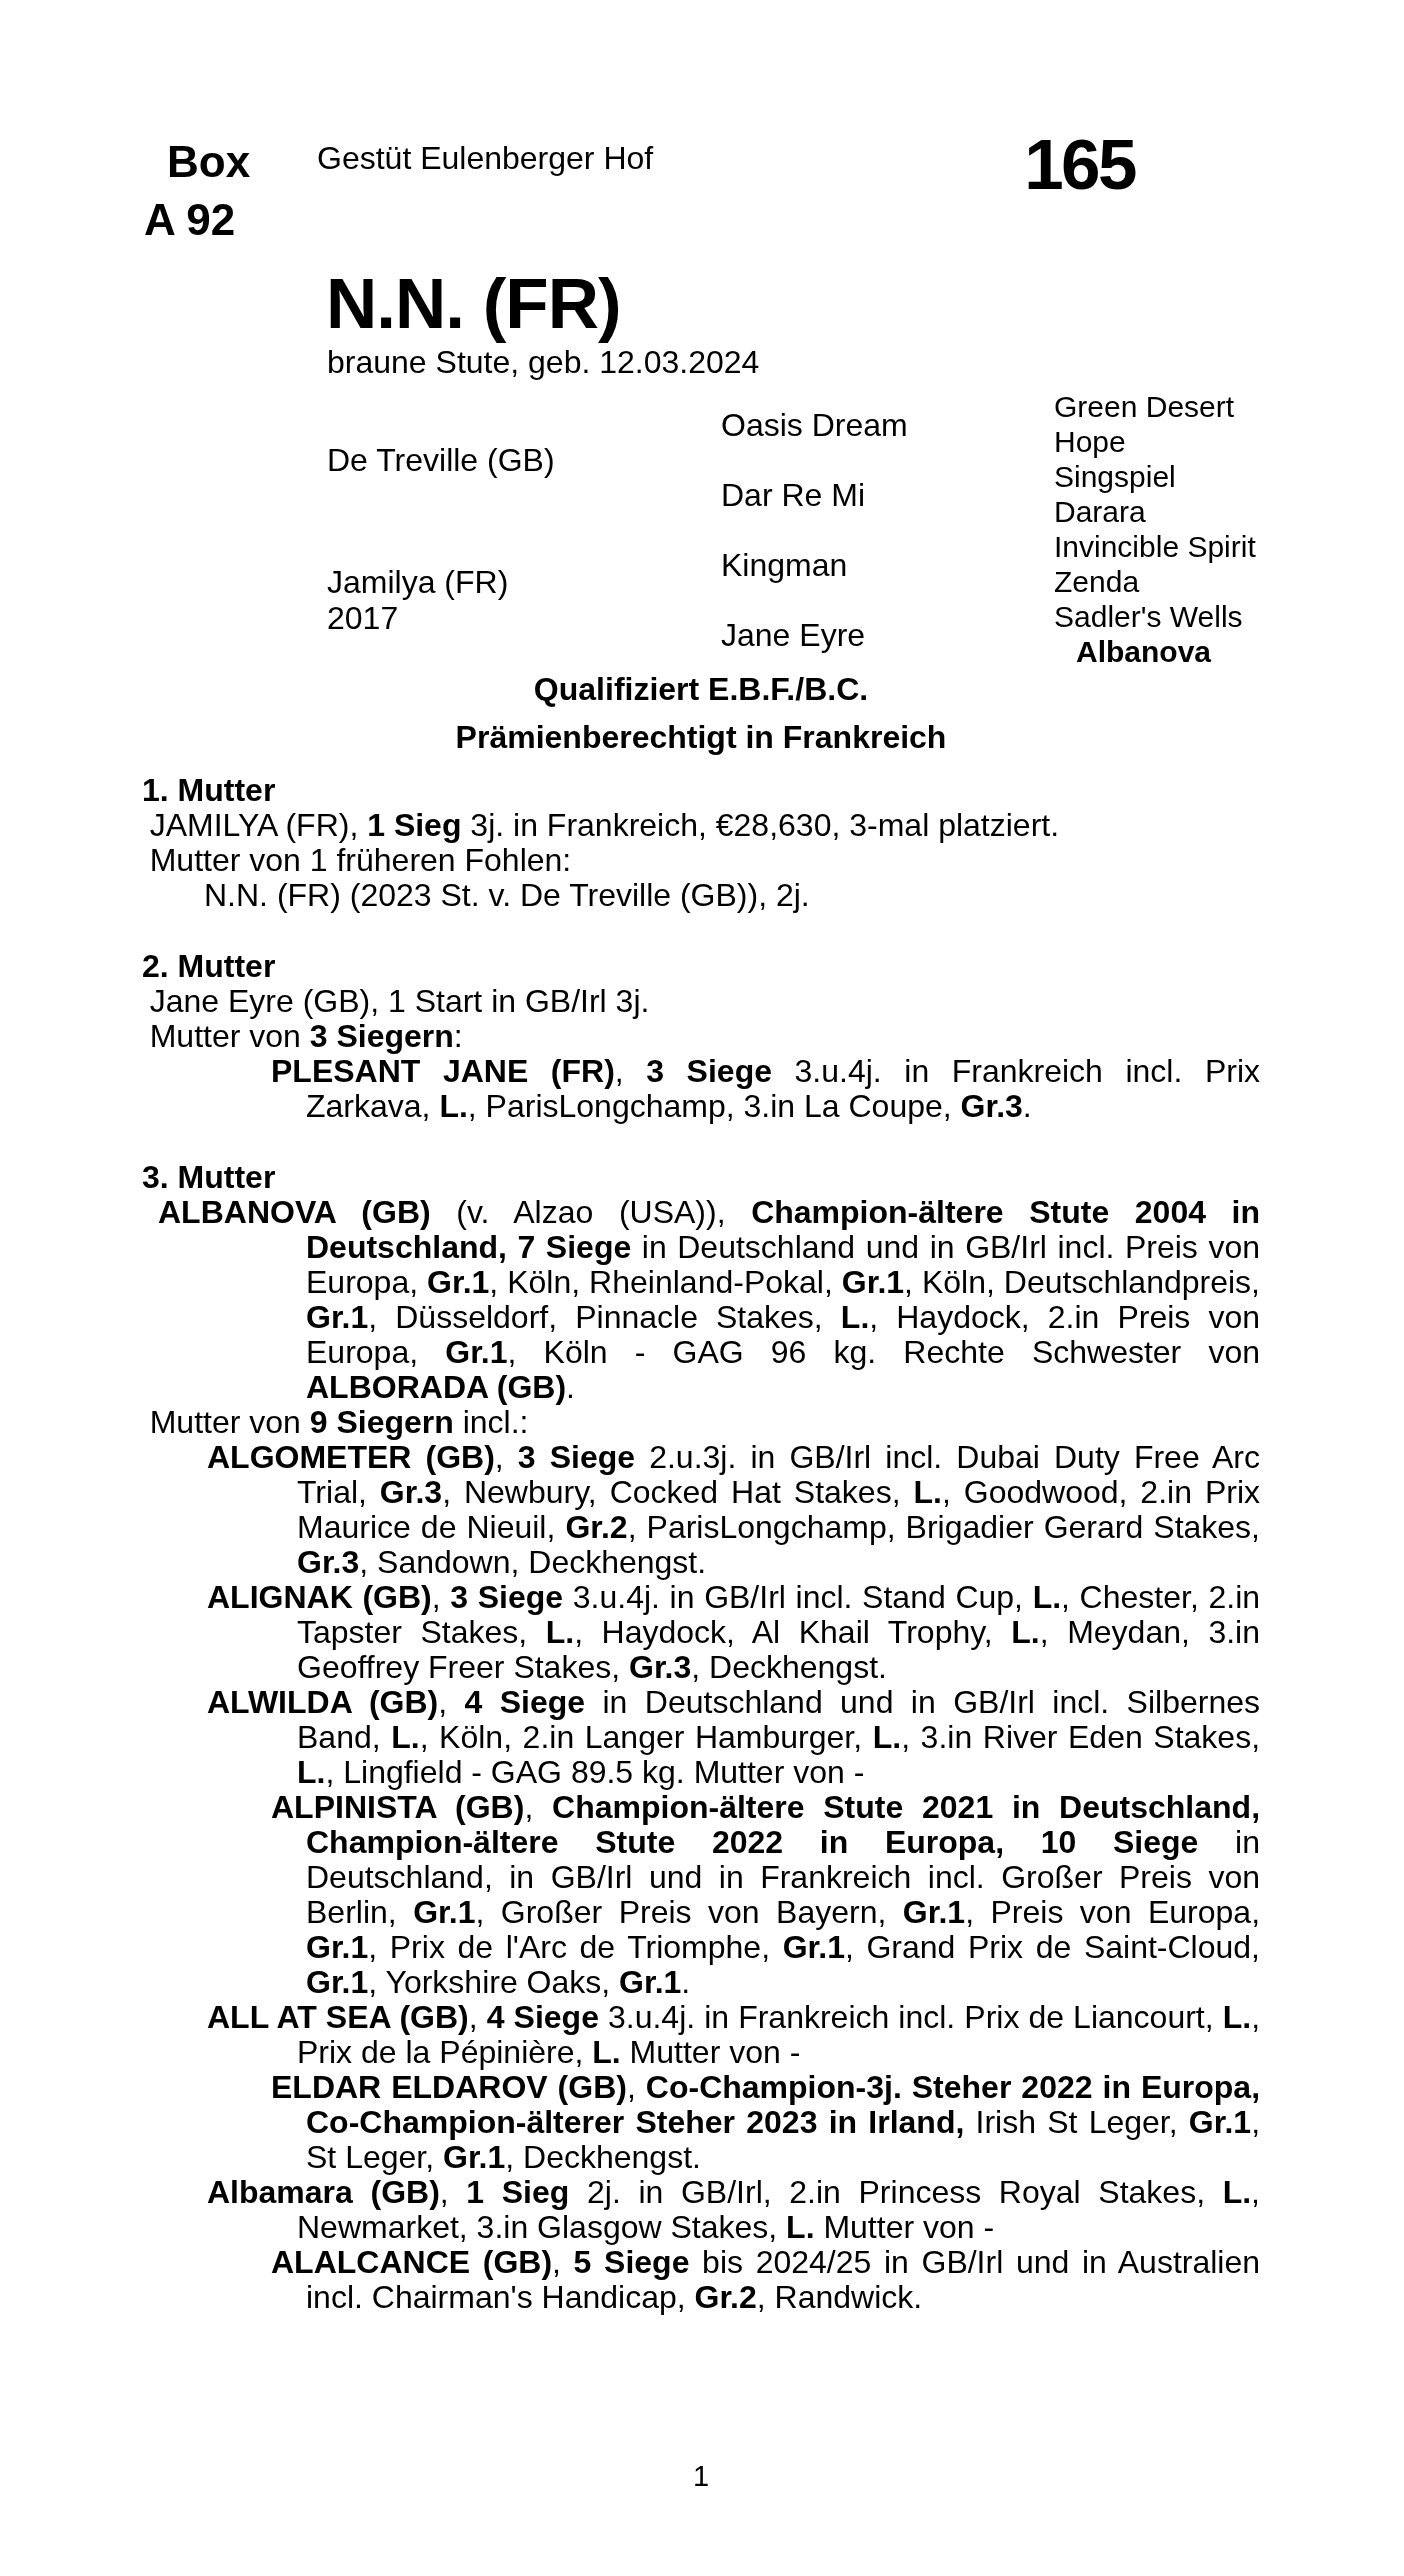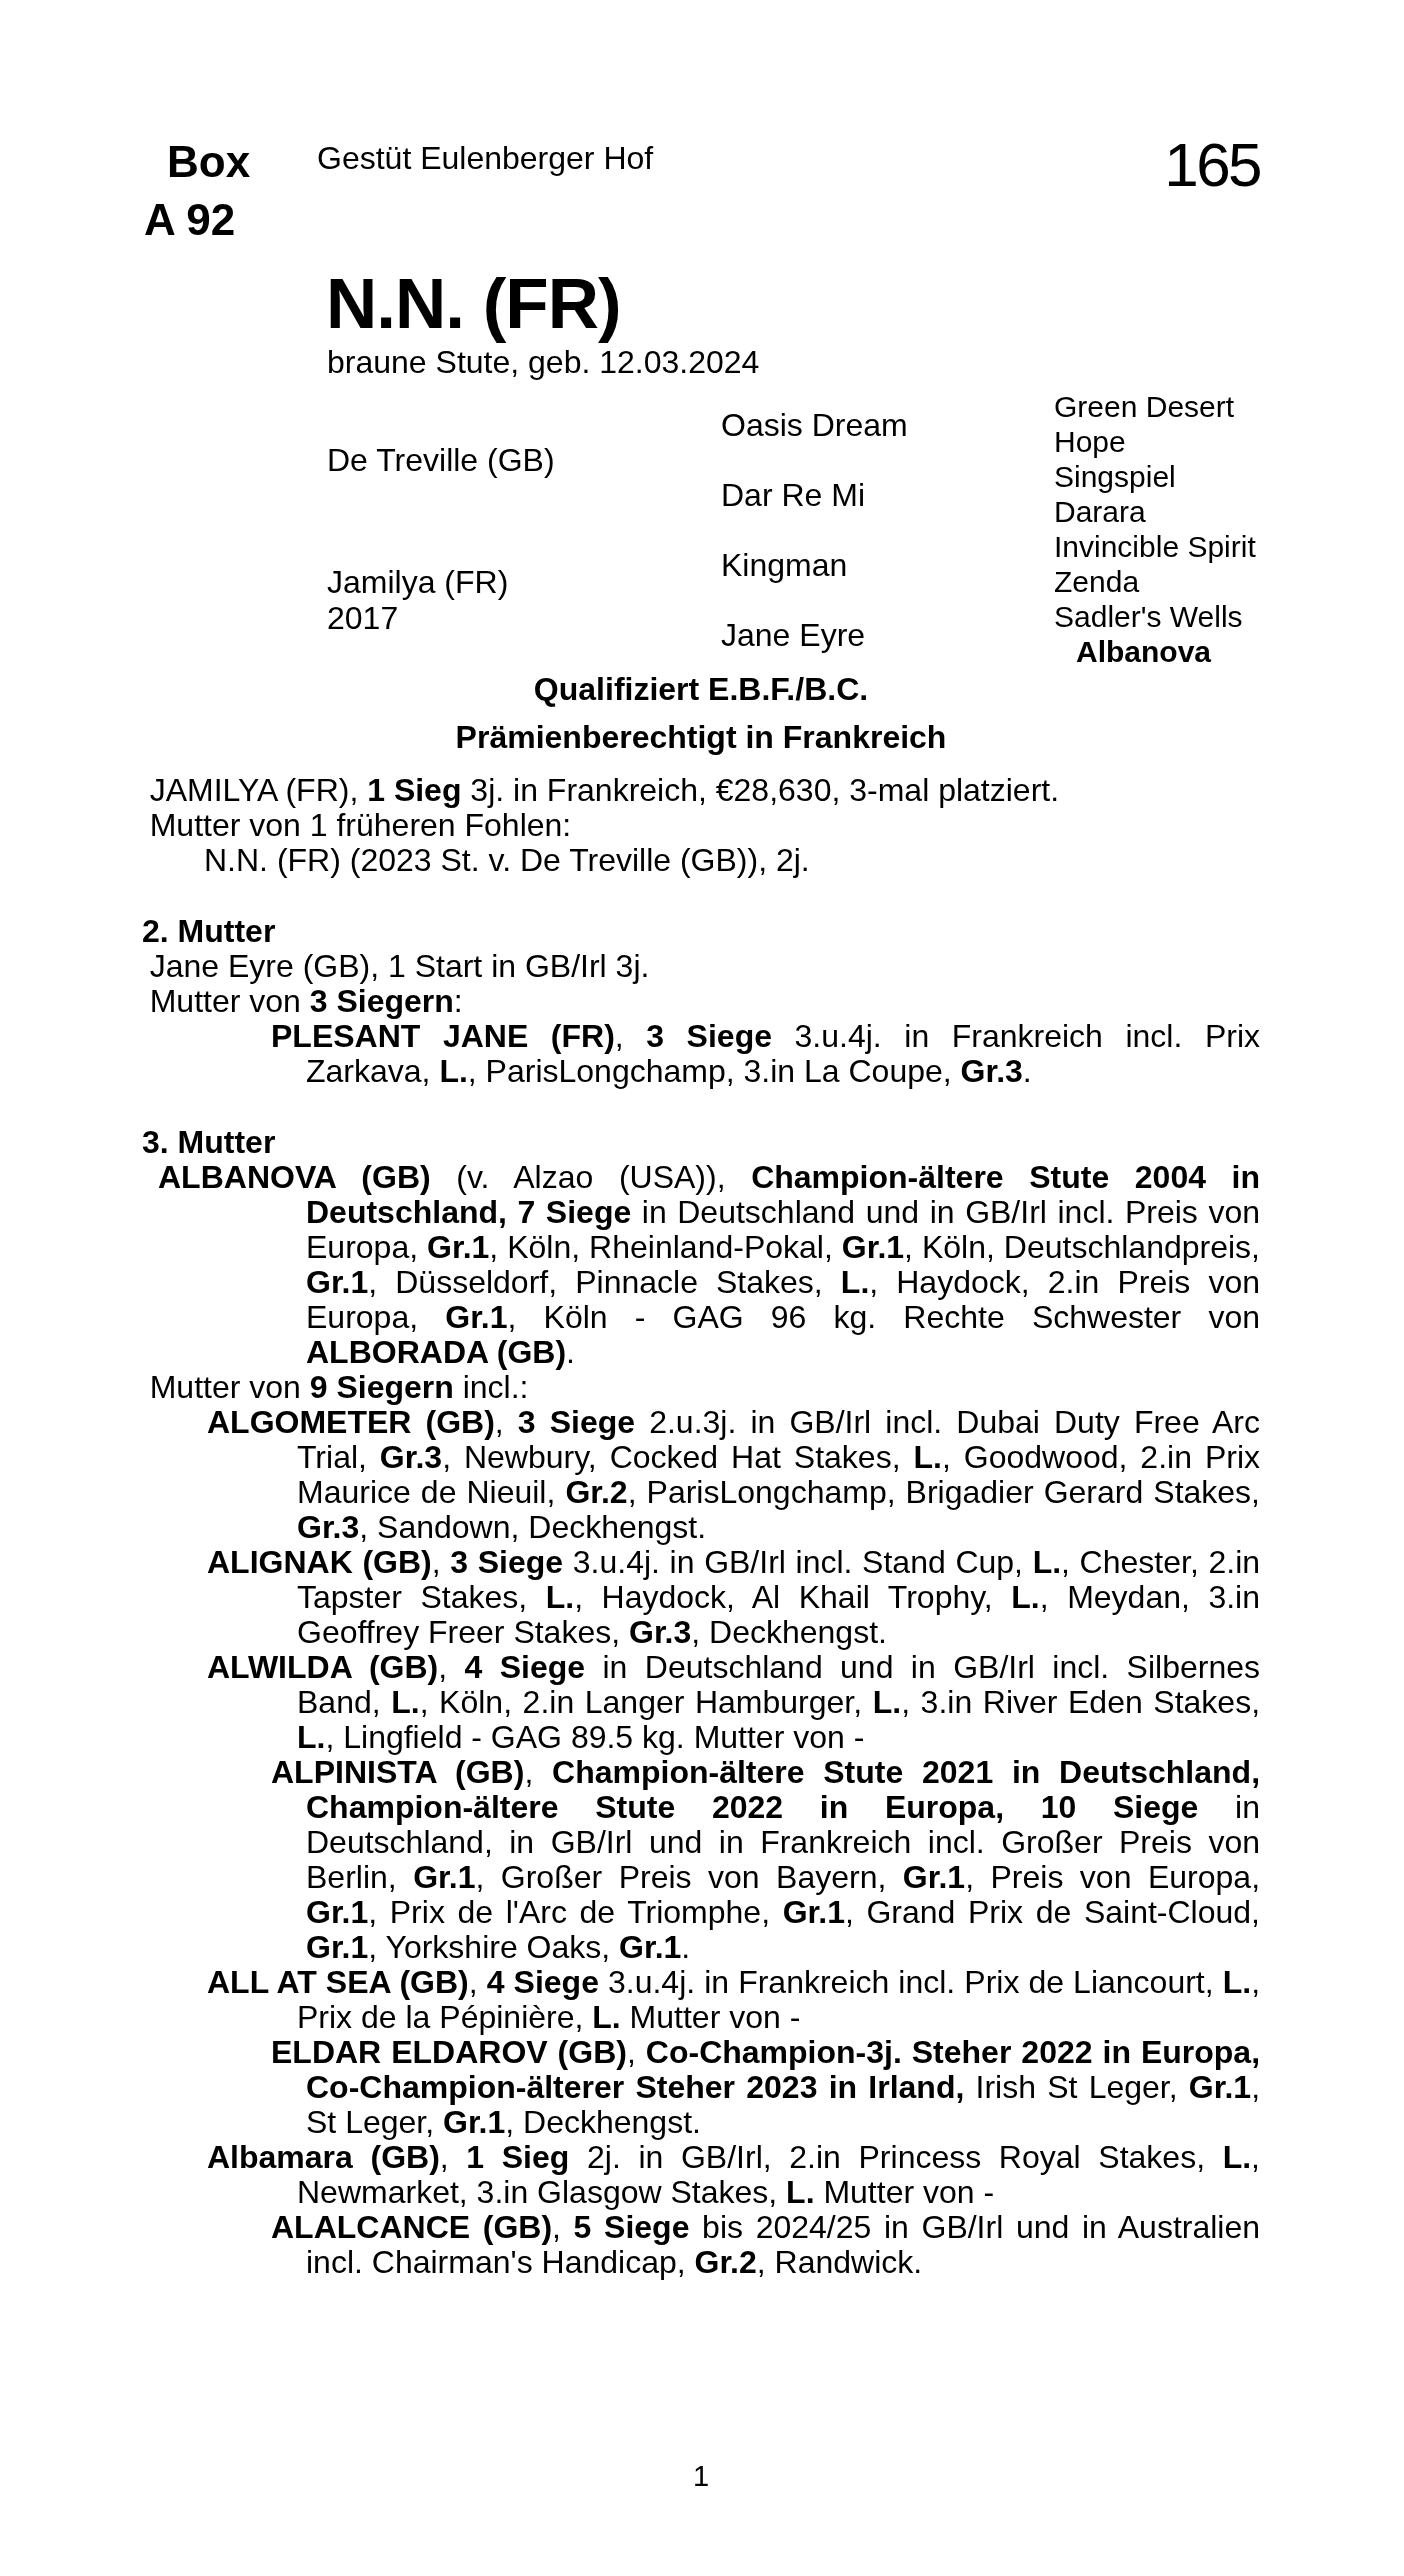--- a/index.html
+++ b/index.html
@@ -11,21 +11,21 @@
     font-family:"Liberation Sans","DejaVu Sans",sans-serif;
     overflow:hidden;
   }
   .abs{position:absolute;}
   .b{font-weight:bold;}
 
   
   #box-block{left:144px;top:133px;font-size:44px;font-weight:bold;line-height:58px;white-space:nowrap;}
   #box-line1{margin-left:23px;}
   #consignor{left:317px;top:142px;font-size:32px;line-height:32px;white-space:nowrap;}
-  #lot-number{left:899px;top:118px;width:361px;text-align:right;font-size:62px;line-height:93px;font-weight:normal;letter-spacing:-2.6px;}
+  #lot-number{left:899px;top:118px;width:361px;text-align:center;font-size:71px;line-height:93px;font-weight:bold;letter-spacing:-2.6px;}
 
   
   #horse-title{left:326px;top:265px;font-size:71px;line-height:77px;font-weight:bold;letter-spacing:-1px;white-space:nowrap;}
   #horse-subtitle{left:327px;top:346px;font-size:32px;line-height:32px;white-space:nowrap;}
 
   
   .ped{position:absolute;font-size:32px;line-height:32px;white-space:nowrap;}
   .ped3{position:absolute;font-size:30px;line-height:30px;white-space:nowrap;}
   #ped-sire{left:327px;top:444px;}
   #ped-dam{left:327px;top:566px;}
@@ -92,20 +92,21 @@
     <div id="ped-g3-5" class="ped3">Zenda</div>
     <div id="ped-g3-6" class="ped3">Sadler's Wells</div>
     <div id="ped-g3-7" class="ped3">Albanova</div>
   </div>
 
   <div id="note-1" class="abs">Qualifiziert E.B.F./B.C.</div>
   <div id="note-2" class="abs">Prämienberechtigt in Frankreich</div>
 
   <div id="sections" class="abs">
       <div class="section">
+        <div class="section-heading">1. Mutter</div>
         <div class="para p-body"><span>JAMILYA (FR), </span><span class="b">1 Sieg</span><span> 3j. in Frankreich, €28,630, 3-mal platziert.</span></div>
         <div class="para p-body"><span>Mutter von 1 früheren Fohlen:</span></div>
         <div class="para p-lvl1"><span>N.N. (FR) (2023 St. v. De Treville (GB)), 2j.</span></div>
       </div>
       <div class="section">
         <div class="section-heading">2. Mutter</div>
         <div class="para p-body"><span>Jane Eyre (GB), 1 Start in GB/Irl 3j.</span></div>
         <div class="para p-body"><span>Mutter von </span><span class="b">3 Siegern</span><span>:</span></div>
         <div class="para p-nested"><span class="b">PLESANT JANE (FR)</span><span>, </span><span class="b">3 Siege</span><span> 3.u.4j. in Frankreich incl. Prix Zarkava, </span><span class="b">L.</span><span>, ParisLongchamp, 3.in La Coupe, </span><span class="b">Gr.3</span><span>.</span></div>
       </div>

